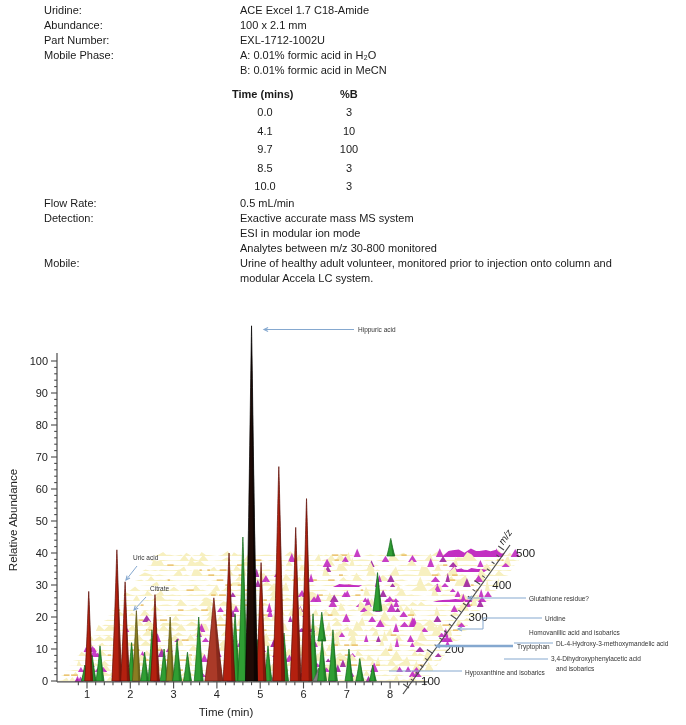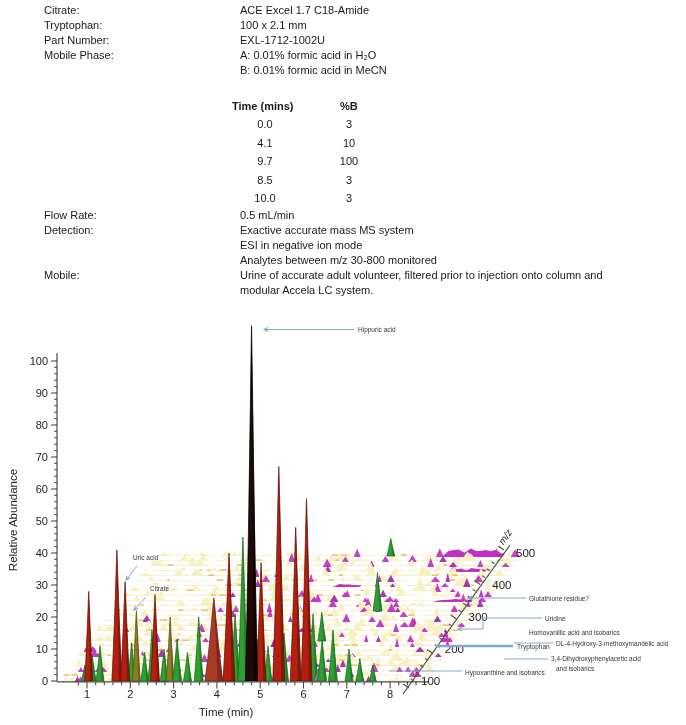--- a/index.html
+++ b/index.html
@@ -2,42 +2,42 @@
 <html><head>
 <meta charset="utf-8">
 <style>
   html,body{margin:0;padding:0;background:#fff;}
   .page{position:relative;width:686px;height:725px;background:#fff;overflow:hidden;
         font-family:"Liberation Sans",sans-serif;color:#1a1a1a;}
   .doc{position:absolute;top:3px;left:0;width:686px;}
   .spec-row{position:relative;height:15px;font-size:11px;line-height:15px;}
   .lbl{position:absolute;left:44px;white-space:nowrap;}
   .val{position:absolute;left:240px;white-space:nowrap;}
-  .grad{position:relative;margin-top:20px;text-decoration:underline;}
+  .grad{position:relative;margin-top:8px;text-decoration:underline;}
   .grad-header{position:relative;height:17px;font-size:11px;font-weight:bold;line-height:17px;}
   .gh-time{position:absolute;left:232px;}
   .gh-b{position:absolute;left:340px;}
   .grad-row{position:relative;height:18.5px;font-size:11px;line-height:18.5px;}
   .tcol{position:absolute;left:232px;width:66px;text-align:center;}
   .bcol{position:absolute;left:330px;width:38px;text-align:center;}
   svg#plot{position:absolute;left:0;top:0;}
   .axis-txt{font-family:"Liberation Sans",sans-serif;}
 </style>
 </head>
 <body>
 
 <div class="page">
   <div class="doc">
     <div id="spec-rows">
         <div class="spec-row">
-          <span class="lbl">Citrate:</span>
+          <span class="lbl">Uridine:</span>
           <span class="val">ACE Excel 1.7 C18-Amide</span>
         </div>
         <div class="spec-row">
-          <span class="lbl">Tryptophan:</span>
+          <span class="lbl">Abundance:</span>
           <span class="val">100 x 2.1 mm</span>
         </div>
         <div class="spec-row">
           <span class="lbl">Part Number:</span>
           <span class="val">EXL-1712-1002U</span>
         </div>
         <div class="spec-row">
           <span class="lbl">Mobile Phase:</span>
           <span class="val">A: 0.01% formic acid in H₂O</span>
         </div>
@@ -78,29 +78,29 @@
         <div class="spec-row">
           <span class="lbl">Flow Rate:</span>
           <span class="val">0.5 mL/min</span>
         </div>
         <div class="spec-row">
           <span class="lbl">Detection:</span>
           <span class="val">Exactive accurate mass MS system</span>
         </div>
         <div class="spec-row">
           <span class="lbl"></span>
-          <span class="val">ESI in negative ion mode</span>
+          <span class="val">ESI in modular ion mode</span>
         </div>
         <div class="spec-row">
           <span class="lbl"></span>
           <span class="val">Analytes between m/z 30-800 monitored</span>
         </div>
         <div class="spec-row">
           <span class="lbl">Mobile:</span>
-          <span class="val">Urine of accurate adult volunteer, filtered prior to injection onto column and</span>
+          <span class="val">Urine of healthy adult volunteer, monitored prior to injection onto column and</span>
         </div>
         <div class="spec-row">
           <span class="lbl"></span>
           <span class="val">modular Accela LC system.</span>
         </div>
       </div>
   </div>
 
   <svg id="plot" width="686" height="725" viewBox="0 0 686 725">
       <g>

